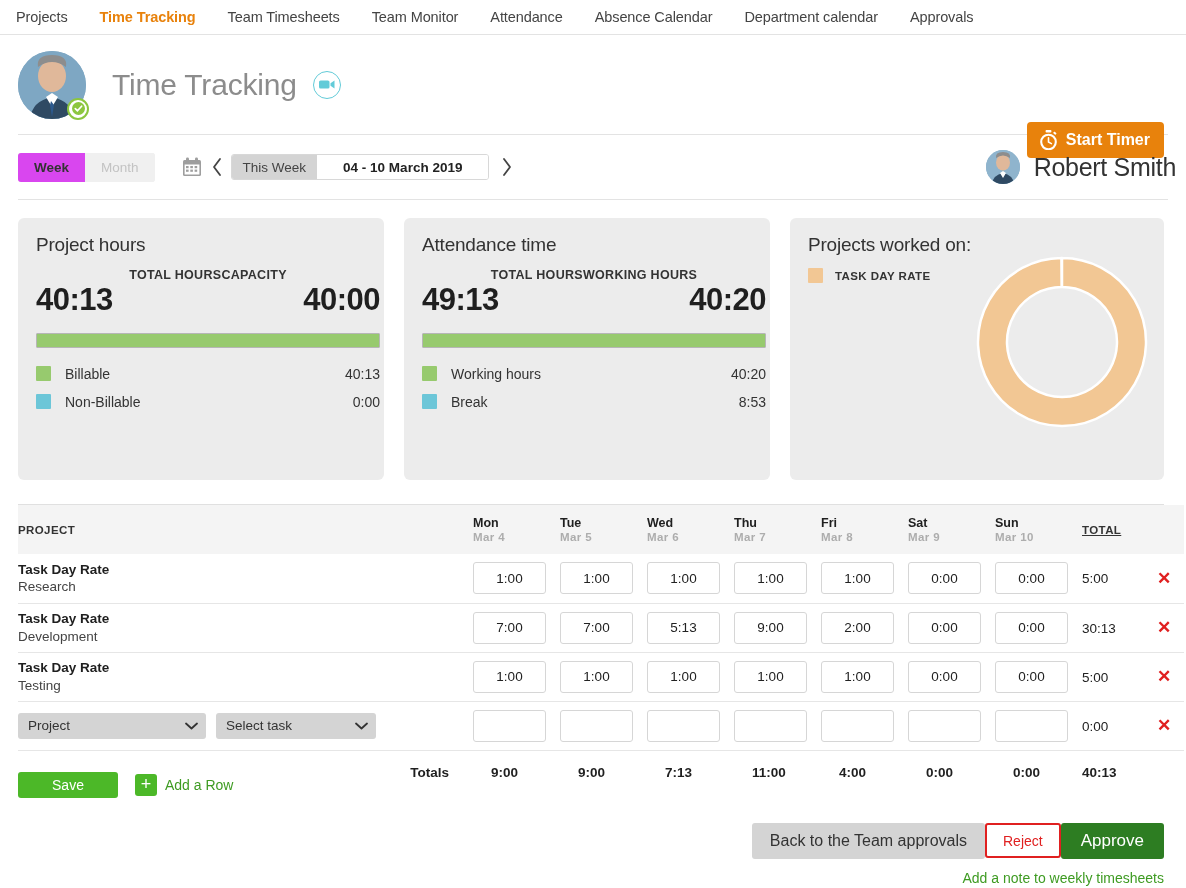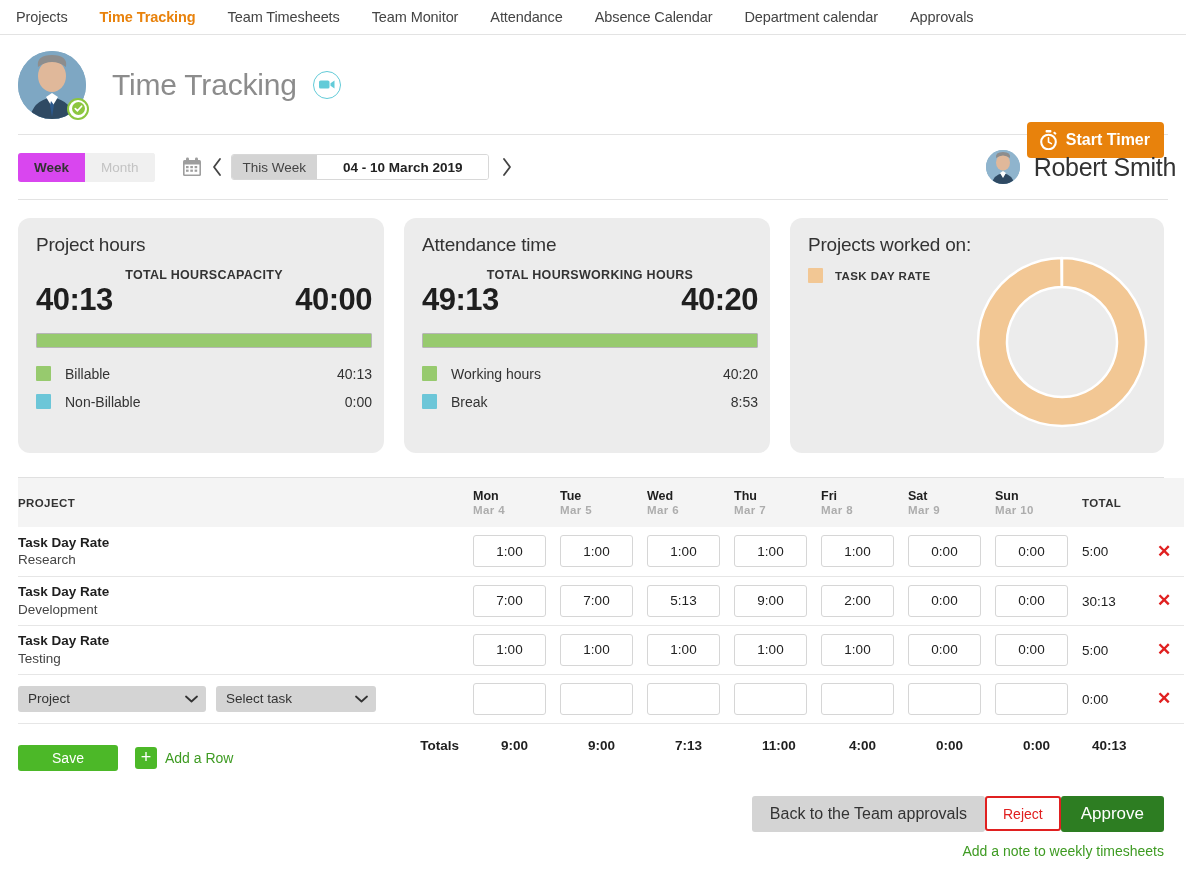--- a/index.html
+++ b/index.html
@@ -188,23 +188,23 @@
   }
 
   
   .cards {
     display: flex;
     gap: 20px;
     padding: 18px 22px 0 18px;
   }
   .card {
     background: #ececec;
-    border-radius: 12px;
-    padding: 16px 12px 0 18px;
-    height: 235px;
+    border-radius: 6px;
+    padding: 16px 4px 0 18px;
+    height: 262px;
     position: relative;
   }
   .card.a, .card.b { width: 366px; }
   .card.c { width: 370px; flex: 1; padding-bottom: 0; overflow: hidden; }
   .card-title {
     font-size: 19px;
     color: #333;
     font-weight: normal;
     margin: 0 0 12px 0;
     letter-spacing: -0.2px;
@@ -304,21 +304,21 @@
     vertical-align: middle;
     height: 42px;
     letter-spacing: 0.4px;
   }
   th.c-project { padding-left: 14px; width: 455px; }
   th.c-day { width: 87px; }
   th.c-total { width: 62px; }
   th.c-del { width: 40px; }
   .dayh-name { font-size: 12.5px; font-weight: bold; color: #1f1f1f; display:block; letter-spacing: 0; }
   .dayh-date { font-size: 11.5px; font-weight: bold; color: #adadad; display:block; margin-top: 1px; }
-  .th-total { font-size: 11.5px; font-weight: bold; color:#333; letter-spacing: 0.4px; }
+  .th-total { font-size: 11.5px; font-weight: bold; color:#333; letter-spacing: 0.4px; text-decoration: underline; }
 
   table.ts tbody td {
     border-bottom: 1px solid #e6e6e6;
     height: 49px;
     vertical-align: middle;
     padding: 0;
   }
   td.c-project { padding-left: 14px; }
   .proj-name {
     font-size: 13.5px;
@@ -406,21 +406,21 @@
     color: #fff;
     font-size: 18px;
     line-height: 20px;
     text-align: center;
     font-family: "Liberation Sans", sans-serif;
   }
   .addrow-lbl { color: #3e9b22; font-size: 14px; }
 
   .totals-strip {
     position: absolute;
-    left: 10px; top: 14px;
+    left: 0; top: 14px;
     width: 100%;
     display: flex;
     align-items: center;
     pointer-events: none;
   }
   .tot-label {
     width: 455px;
     text-align: right;
     padding-right: 24px;
     font-size: 13.5px;

